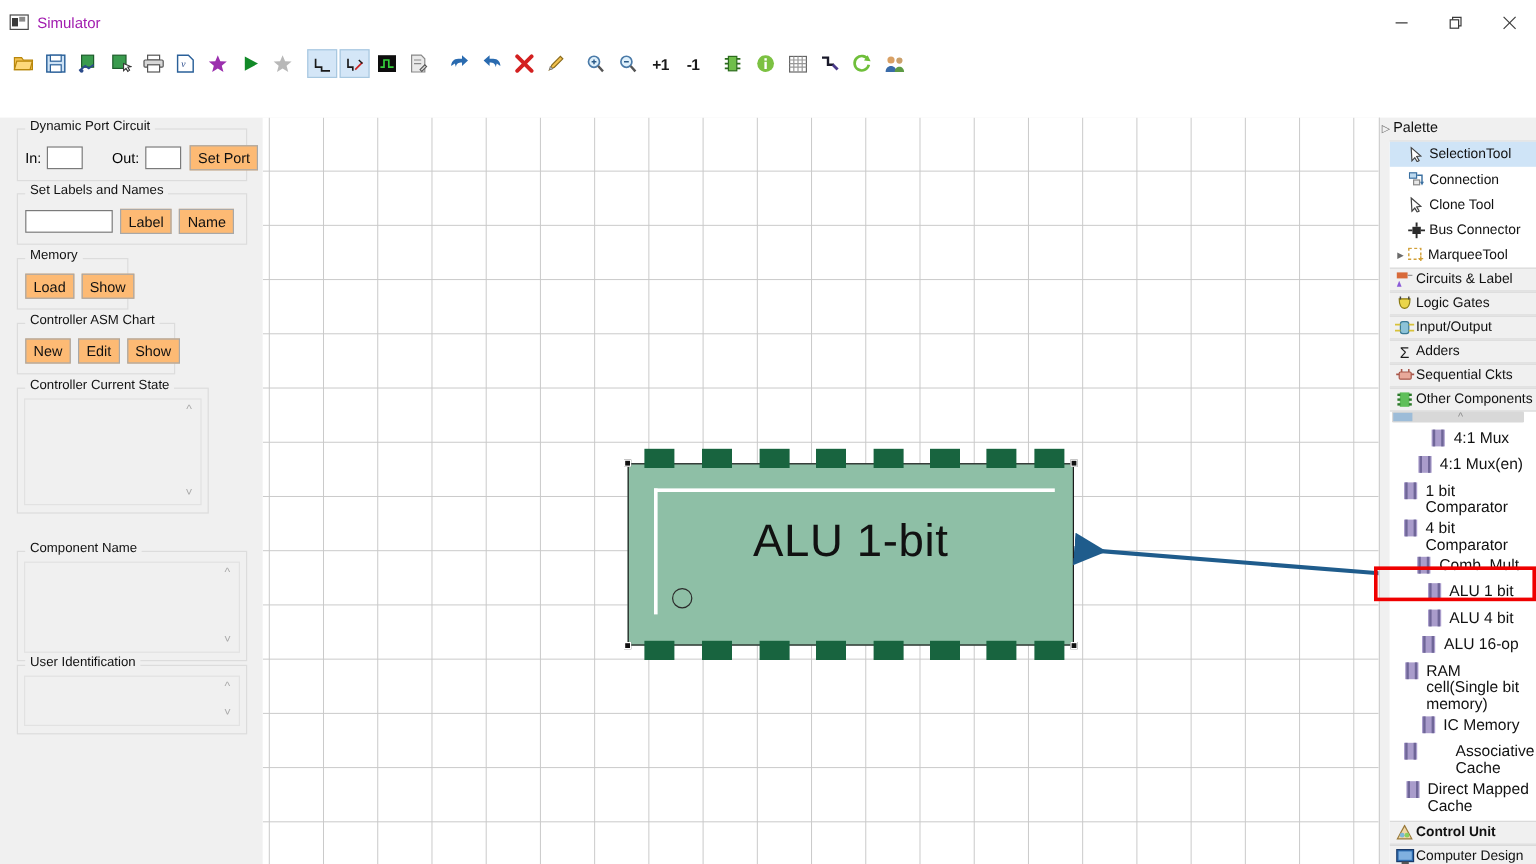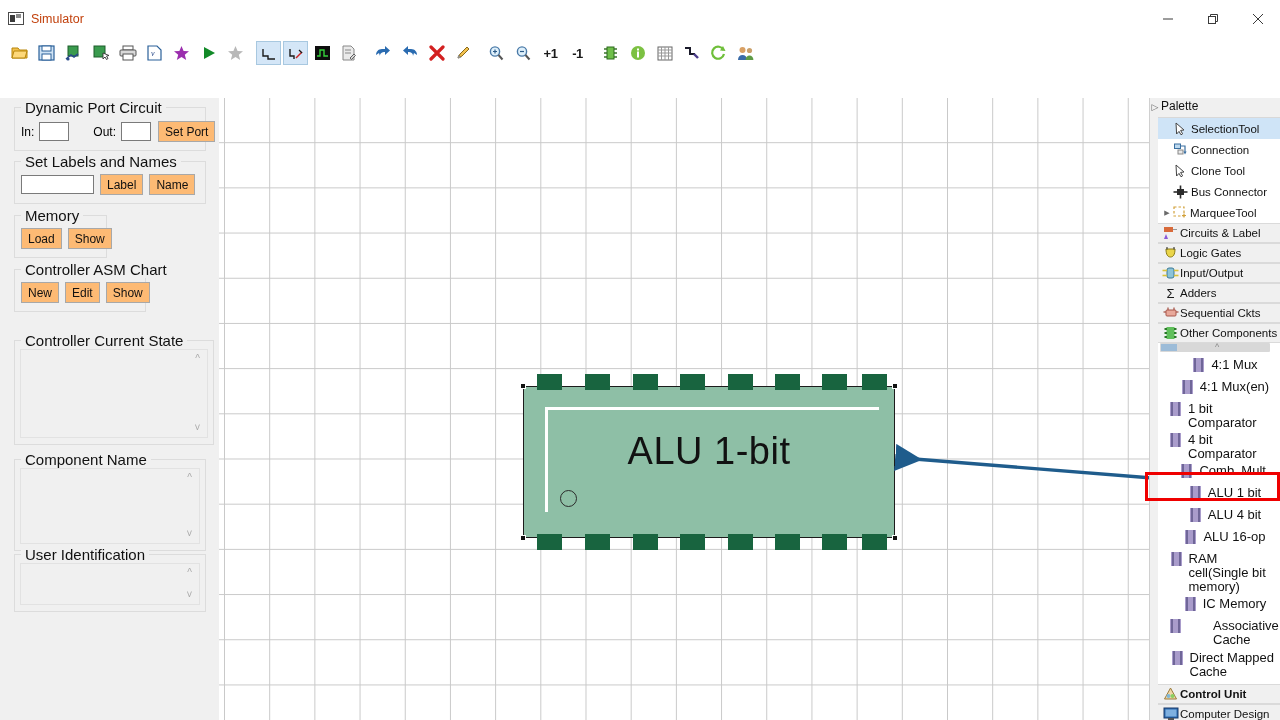--- a/index.html
+++ b/index.html
@@ -22,21 +22,21 @@
   }
   #title-icon {
     width: 16px; height: 16px; margin-left: 8px; margin-right: 7px;
     position: relative; flex: none;
   }
   #title-icon .frame {
     position: absolute; inset: 1px 0 2px 0; border: 1.5px solid #4a4a4a; background:#fff;
   }
   #title-icon .b1 { position:absolute; left:2px; top:4px; width:5px; height:7px; background:#3a3a3a;}
   #title-icon .b2 { position:absolute; left:8px; top:3px; width:5px; height:4px; background:#8a8a8a;}
-  #title-text { font-size: 12.5px; color: #c2410c; }
+  #title-text { font-size: 12.5px; color: #a21caf; }
   #winctl { position: absolute; right: 0; top: 0; height: 38px; display: flex; }
   .wbtn {
     width: 45px; height: 38px; display: flex; align-items: center; justify-content: center;
     color: #3a3a3a;
   }
   .wbtn svg { display:block; }
 
   
   #toolbar {
     position: absolute; left: 0; top: 38px; width: 1280px; height: 30px;
@@ -57,21 +57,21 @@
   #leftpanel {
     position: absolute; left: 0; top: 98px; width: 219px; height: 622px;
     background: #f0f0f0;
   }
   .group {
     position: absolute; left: 14px;
     border: 1px solid #dcdcdc; background: #f0f0f0;
   }
   .group > .glabel {
     position: absolute; left: 6px; top: -9px;
-    background: #f0f0f0; padding: 0 4px; font-size: 15px; color: #111;
+    background: #f0f0f0; padding: 0 4px; font-size: 11px; color: #111;
     white-space: nowrap;
   }
   .txtinput {
     background: #ffffff; border: 1px solid #7a7a7a;
   }
   .btn {
     background: #fdba74; border: 1px solid #a8a8a8;
     font-size: 12px; color: #111; text-align: center;
     display: flex; align-items: center; justify-content: center;
     padding: 0 6px; white-space: nowrap;
@@ -437,21 +437,21 @@
 
     <div class="group" style="top:171px; width:132px; height:43px;">
       <div class="glabel">Controller ASM Chart</div>
       <div style="position:absolute; left:6px; top:12px; display:flex; align-items:center;">
         <div class="btn" style="height:21px;">New</div>
         <div class="btn" style="height:21px; margin-left:6px;">Edit</div>
         <div class="btn" style="height:21px; margin-left:6px;">Show</div>
       </div>
     </div>
 
-    <div class="group" style="top:242px; width:200px; height:105px;">
+    <div class="group" style="top:225px; width:160px; height:105px;">
       <div class="glabel">Controller Current State</div>
       <div class="listbox" style="left:5px; top:8px; right:5px; bottom:6px;">
         <div style="padding:3px 4px; font-size:11px;"></div>
         <div class="sbar">
           <div class="sarr">^</div>
           <div class="sarr">˅</div>
         </div>
       </div>
     </div>
 

